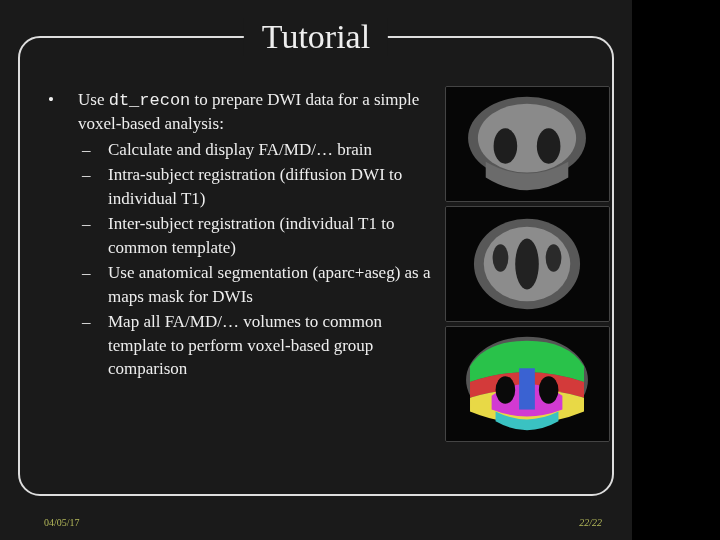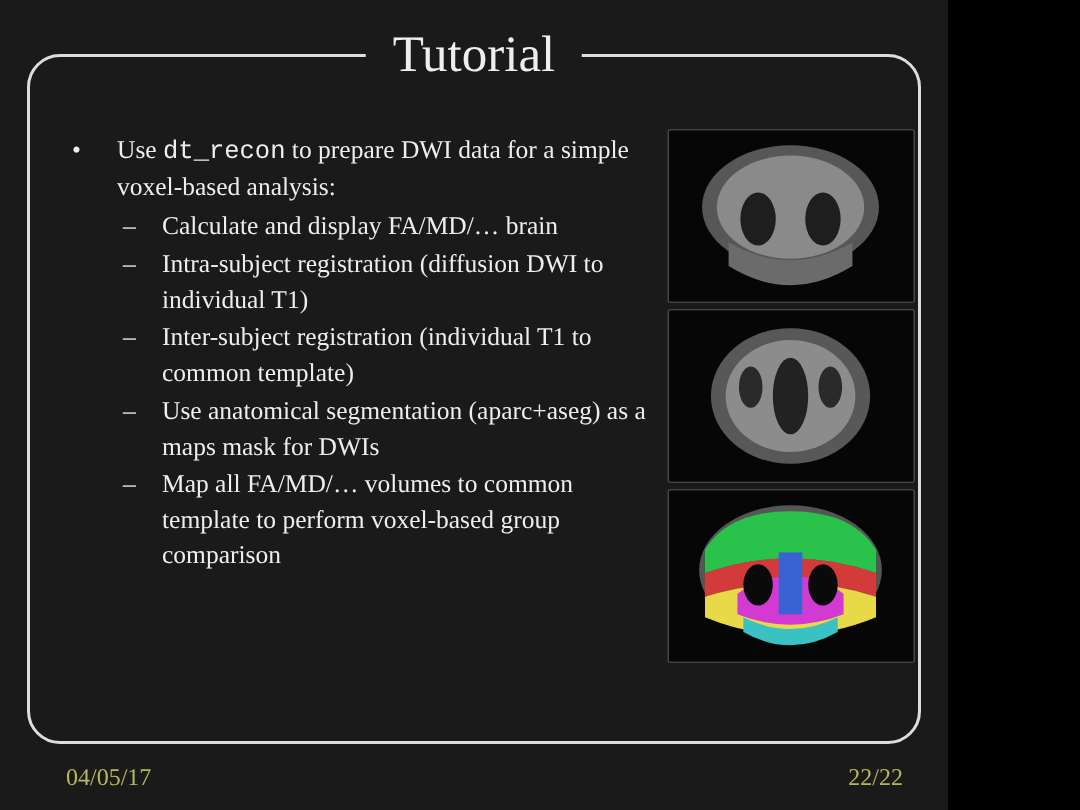--- a/index.html
+++ b/index.html
@@ -30,25 +30,25 @@
   .images {
     position: absolute; right: 22px; top: 86px; width: 165px;
     display: flex; flex-direction: column; gap: 4px;
   }
   .img-box {
     width: 165px; height: 116px; background: #0a0a0a; border: 1px solid #444;
     position: relative; border-radius: 2px;
   }
   .footer {
     position: absolute; bottom: 12px; left: 0; right: 0; height: 22px;
-    font-size: 16px; color: #b3b85a;
+    font-size: 10px; color: #b3b85a;
   }
   .footer-date { position: absolute; left: 44px; bottom: 0; }
   .footer-center { position: absolute; left: 50%; transform: translateX(-50%); bottom: 0; white-space: nowrap; }
-  .footer-page { position: absolute; right: 30px; bottom: 0; }
+  .footer-page { position: absolute; right: 30px; bottom: 0; font-style: italic; }
   
   svg.brain { width: 100%; height: 100%; display: block; }
 </style>
 </head>
 <body>
 
 <div class="slide">
   <div class="frame"></div>
   <div class="title">Tutorial</div>
 

